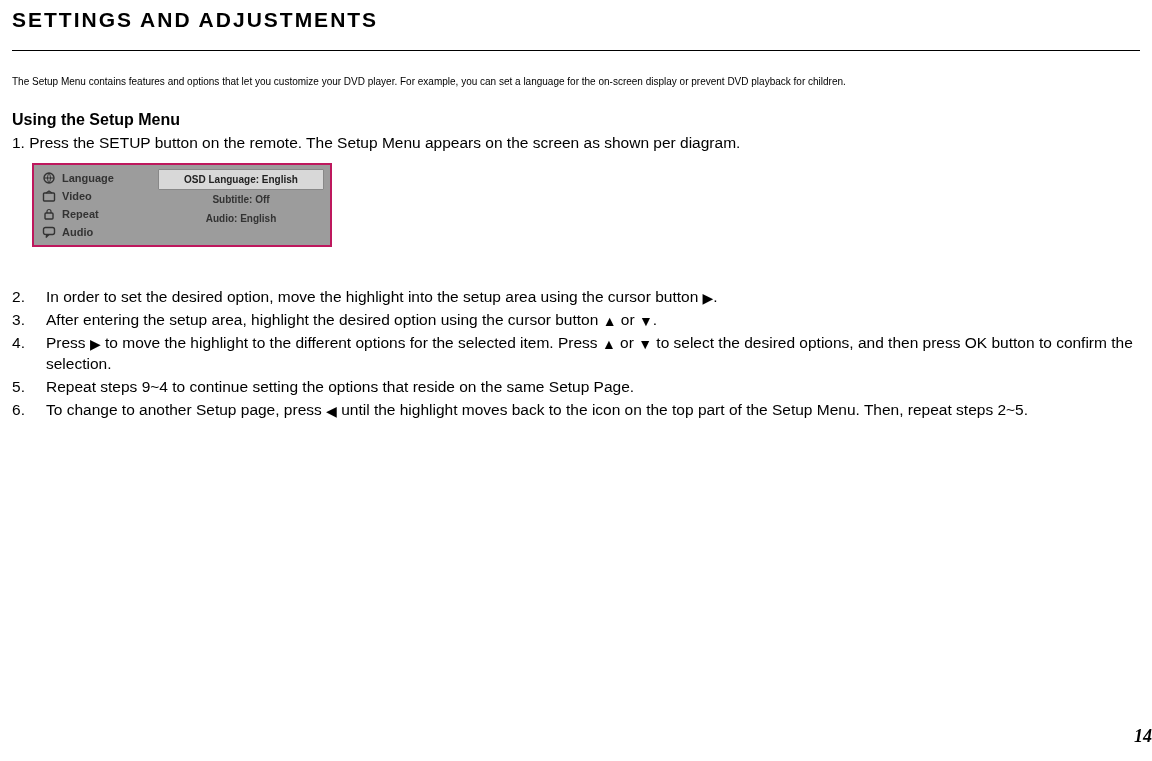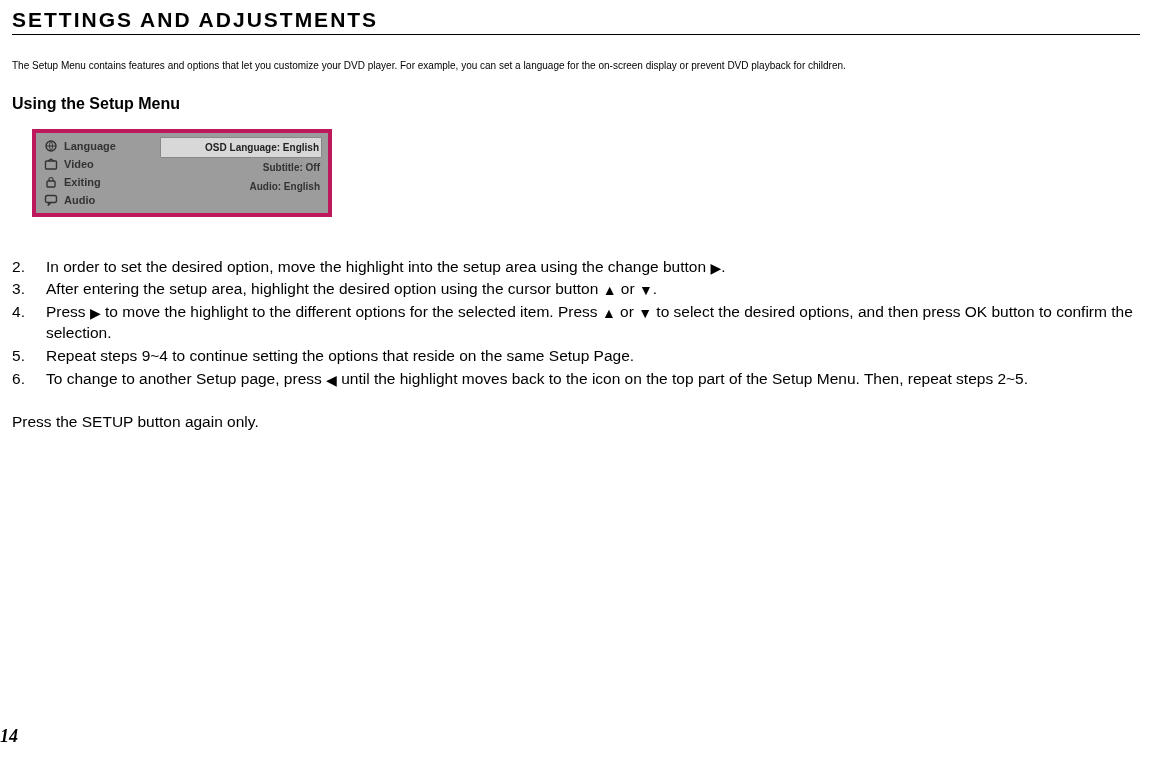--- a/index.html
+++ b/index.html
@@ -10,41 +10,41 @@
     width: 1152px;
     height: 761px;
     padding: 8px 12px 0 12px;
     position: relative;
   }
   .section-title {
     font-size: 21px;
     font-weight: bold;
     letter-spacing: 2px;
     border-bottom: 1.5px solid #000;
-    padding-bottom: 2px;
+    padding-bottom: 18px;
     margin-bottom: 24px;
   }
   .intro {
     font-size: 10px;
     line-height: 1.35;
     margin-bottom: 22px;
   }
   .sub-title {
     font-size: 16px;
     font-weight: bold;
     margin-bottom: 4px;
   }
   .step-line, .exit-line {
     font-size: 15.5px;
     line-height: 1.35;
   }
-  .steps-block { margin-bottom: 16px; }
+  .steps-block { margin-bottom: 10px; }
   .setup-box {
     width: 300px;
-    border: 4px solid #be185d;
+    border: 2px solid #be185d;
     background: #9c9c9c;
     margin: 10px 0 40px 20px;
     display: flex;
     font-family: Arial, sans-serif;
   }
   .setup-left {
     width: 118px;
     background: #9c9c9c;
     padding: 4px 0;
   }
@@ -66,21 +66,21 @@
   }
   .setup-right {
     flex: 1;
     background: #9c9c9c;
     padding: 4px 6px;
     font-size: 10px;
     color: #333;
   }
   .right-row {
     display: flex;
-    justify-content: flex-end;
+    justify-content: center;
     padding: 4px 2px;
     font-weight: bold;
   }
   .right-row.hl {
     background: #d8d8d8;
     border: 1px solid #888;
     border-radius: 1px;
     color: #222;
   }
   .arrow { font-size: 14px; line-height: 0; vertical-align: middle; }
@@ -100,37 +100,38 @@
   ol.steps li::before {
     content: counter(step) ".";
     position: absolute;
     left: 0;
   }
   .page-num {
     position: absolute;
     bottom: 14px;
     left: 0;
     width: 100%;
-    text-align: left;
+    text-align: right;
     font-family: "Times New Roman", serif;
     font-style: italic;
     font-weight: bold;
     font-size: 18px;
   }
   .exit-block { margin-top: 22px; }
 </style>
 </head>
 <body>
 
 <div class="section-title">SETTINGS AND ADJUSTMENTS</div>
 
 <div class="intro">The Setup Menu contains features and options that let you customize your DVD player. For example, you can set a language for the on-screen display or prevent DVD playback for children.</div>
 
 <div class="steps-block">
   <div class="sub-title">Using the Setup Menu</div>
+  <div class="step-line">1.  Press the SETUP button on the remote. The Setup Menu appears on the screen as shown per diagram.</div>
 </div>
 
 <div class="setup-box">
   <div class="setup-left">
     <div class="left-row">
       <span class="icon">
         <svg viewBox="0 0 14 12" width="14" height="12">
             <circle cx="7" cy="6" r="5" fill="none" stroke="#333" stroke-width="1.4"></circle>
             <path d="M2 6h10M7 1c2 3 2 7 0 10M7 1c-2 3-2 7 0 10" stroke="#333" stroke-width="1" fill="none"></path>
           </svg>
@@ -146,21 +147,21 @@
       </span>
       <span>Video</span>
     </div>
     <div class="left-row">
       <span class="icon">
         <svg viewBox="0 0 14 12" width="14" height="12">
             <rect x="3" y="5" width="8" height="6" rx="1" fill="none" stroke="#333" stroke-width="1.4"></rect>
             <path d="M5 5V3.5a2 2 0 014 0V5" stroke="#333" stroke-width="1.2" fill="none"></path>
           </svg>
       </span>
-      <span>Exiting</span>
+      <span>Repeat</span>
     </div>
     <div class="left-row">
       <span class="icon">
         <svg viewBox="0 0 14 12" width="14" height="12">
             <rect x="1.5" y="1.5" width="11" height="7" rx="2" fill="none" stroke="#333" stroke-width="1.4"></rect>
             <path d="M5 8.5l-1 3 3-3" fill="none" stroke="#333" stroke-width="1.2"></path>
           </svg>
       </span>
       <span>Audio</span>
     </div>
@@ -175,24 +176,23 @@
       <span>: Off</span>
     </div>
     <div class="right-row">
       <span>Audio</span>
       <span>: English</span>
     </div>
   </div>
 </div>
 
 <ol class="steps">
-  <li><span>In order to set the desired option, move the highlight into the setup area using the change button </span><span class="arrow">▶</span><span>.</span></li>
+  <li><span>In order to set the desired option, move the highlight into the setup area using the cursor button </span><span class="arrow">▶</span><span>.</span></li>
   <li><span>After entering the setup area, highlight the desired option using the cursor button </span><span class="arrow">▲</span><span> or </span><span class="arrow">▼</span><span>.</span></li>
   <li><span>Press </span><span class="arrow">▶</span><span> to move the highlight to the different options for the selected item. Press </span><span class="arrow">▲</span><span> or </span><span class="arrow">▼</span><span> to select the desired options, and then press OK button to confirm the selection.</span></li>
   <li>Repeat steps 9~4 to continue setting the options that reside on the same Setup Page.</li>
   <li><span>To change to another Setup page, press </span><span class="arrow">◀</span><span> until the highlight moves back to the icon on the top part of the Setup Menu. Then, repeat steps 2~5.</span></li>
 </ol>
 
 <div class="exit-block">
-  <div class="exit-line">Press the SETUP button again only.</div>
 </div>
 
 <div class="page-num">14</div>
 
 </body></html>

